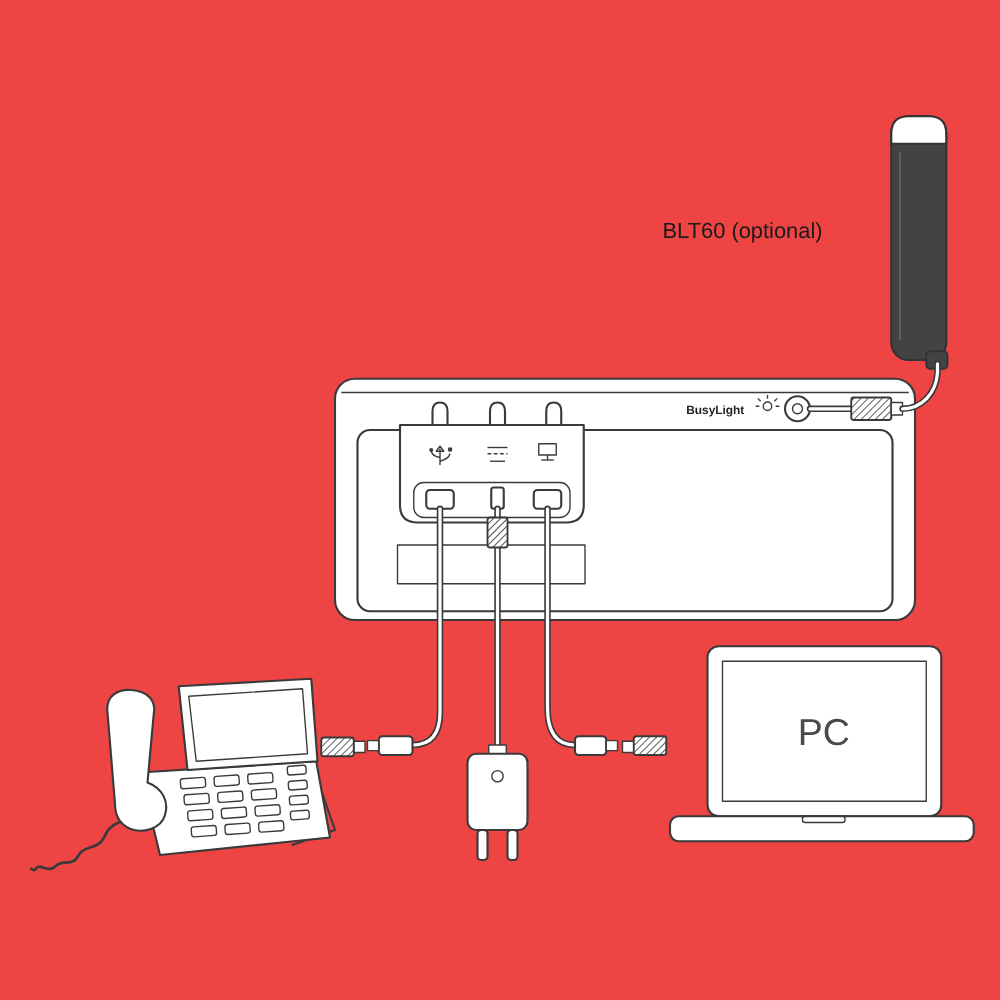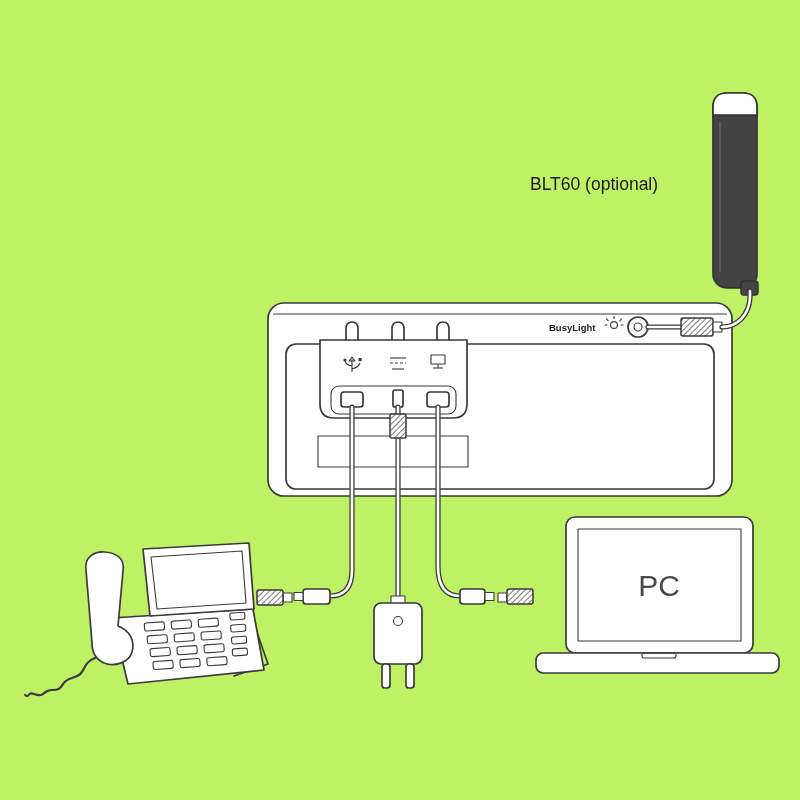--- a/index.html
+++ b/index.html
@@ -1,16 +1,16 @@
 <!DOCTYPE html>
 <html><head>
 <meta charset="utf-8">
 <style>
   html,body{margin:0;padding:0;background:#fff;}
-  .page{width:800px;height:800px;background:#bef264;position:relative;overflow:hidden;}
+  .page{width:800px;height:800px;background:#ef4444;position:relative;overflow:hidden;}
   svg{display:block;}
   .ln{fill:none;stroke:#3a3a3a;stroke-width:1.7;stroke-linejoin:round;stroke-linecap:round;}
   .lnf{fill:#ffffff;stroke:#3a3a3a;stroke-width:1.7;stroke-linejoin:round;}
   .thin{fill:none;stroke:#3a3a3a;stroke-width:1.1;stroke-linejoin:round;}
   .thinf{fill:#ffffff;stroke:#3a3a3a;stroke-width:1.1;stroke-linejoin:round;}
   .cableO{fill:none;stroke:#3a3a3a;stroke-width:5.2;stroke-linecap:round;}
   .cableI{fill:none;stroke:#ffffff;stroke-width:2.6;stroke-linecap:round;}
   .key{fill:#ffffff;stroke:#3a3a3a;stroke-width:1.1;}
   text{font-family:"Liberation Sans","DejaVu Sans",sans-serif;}
   .bigLabel{font-size:17.5px;fill:#1a1a1a;}

